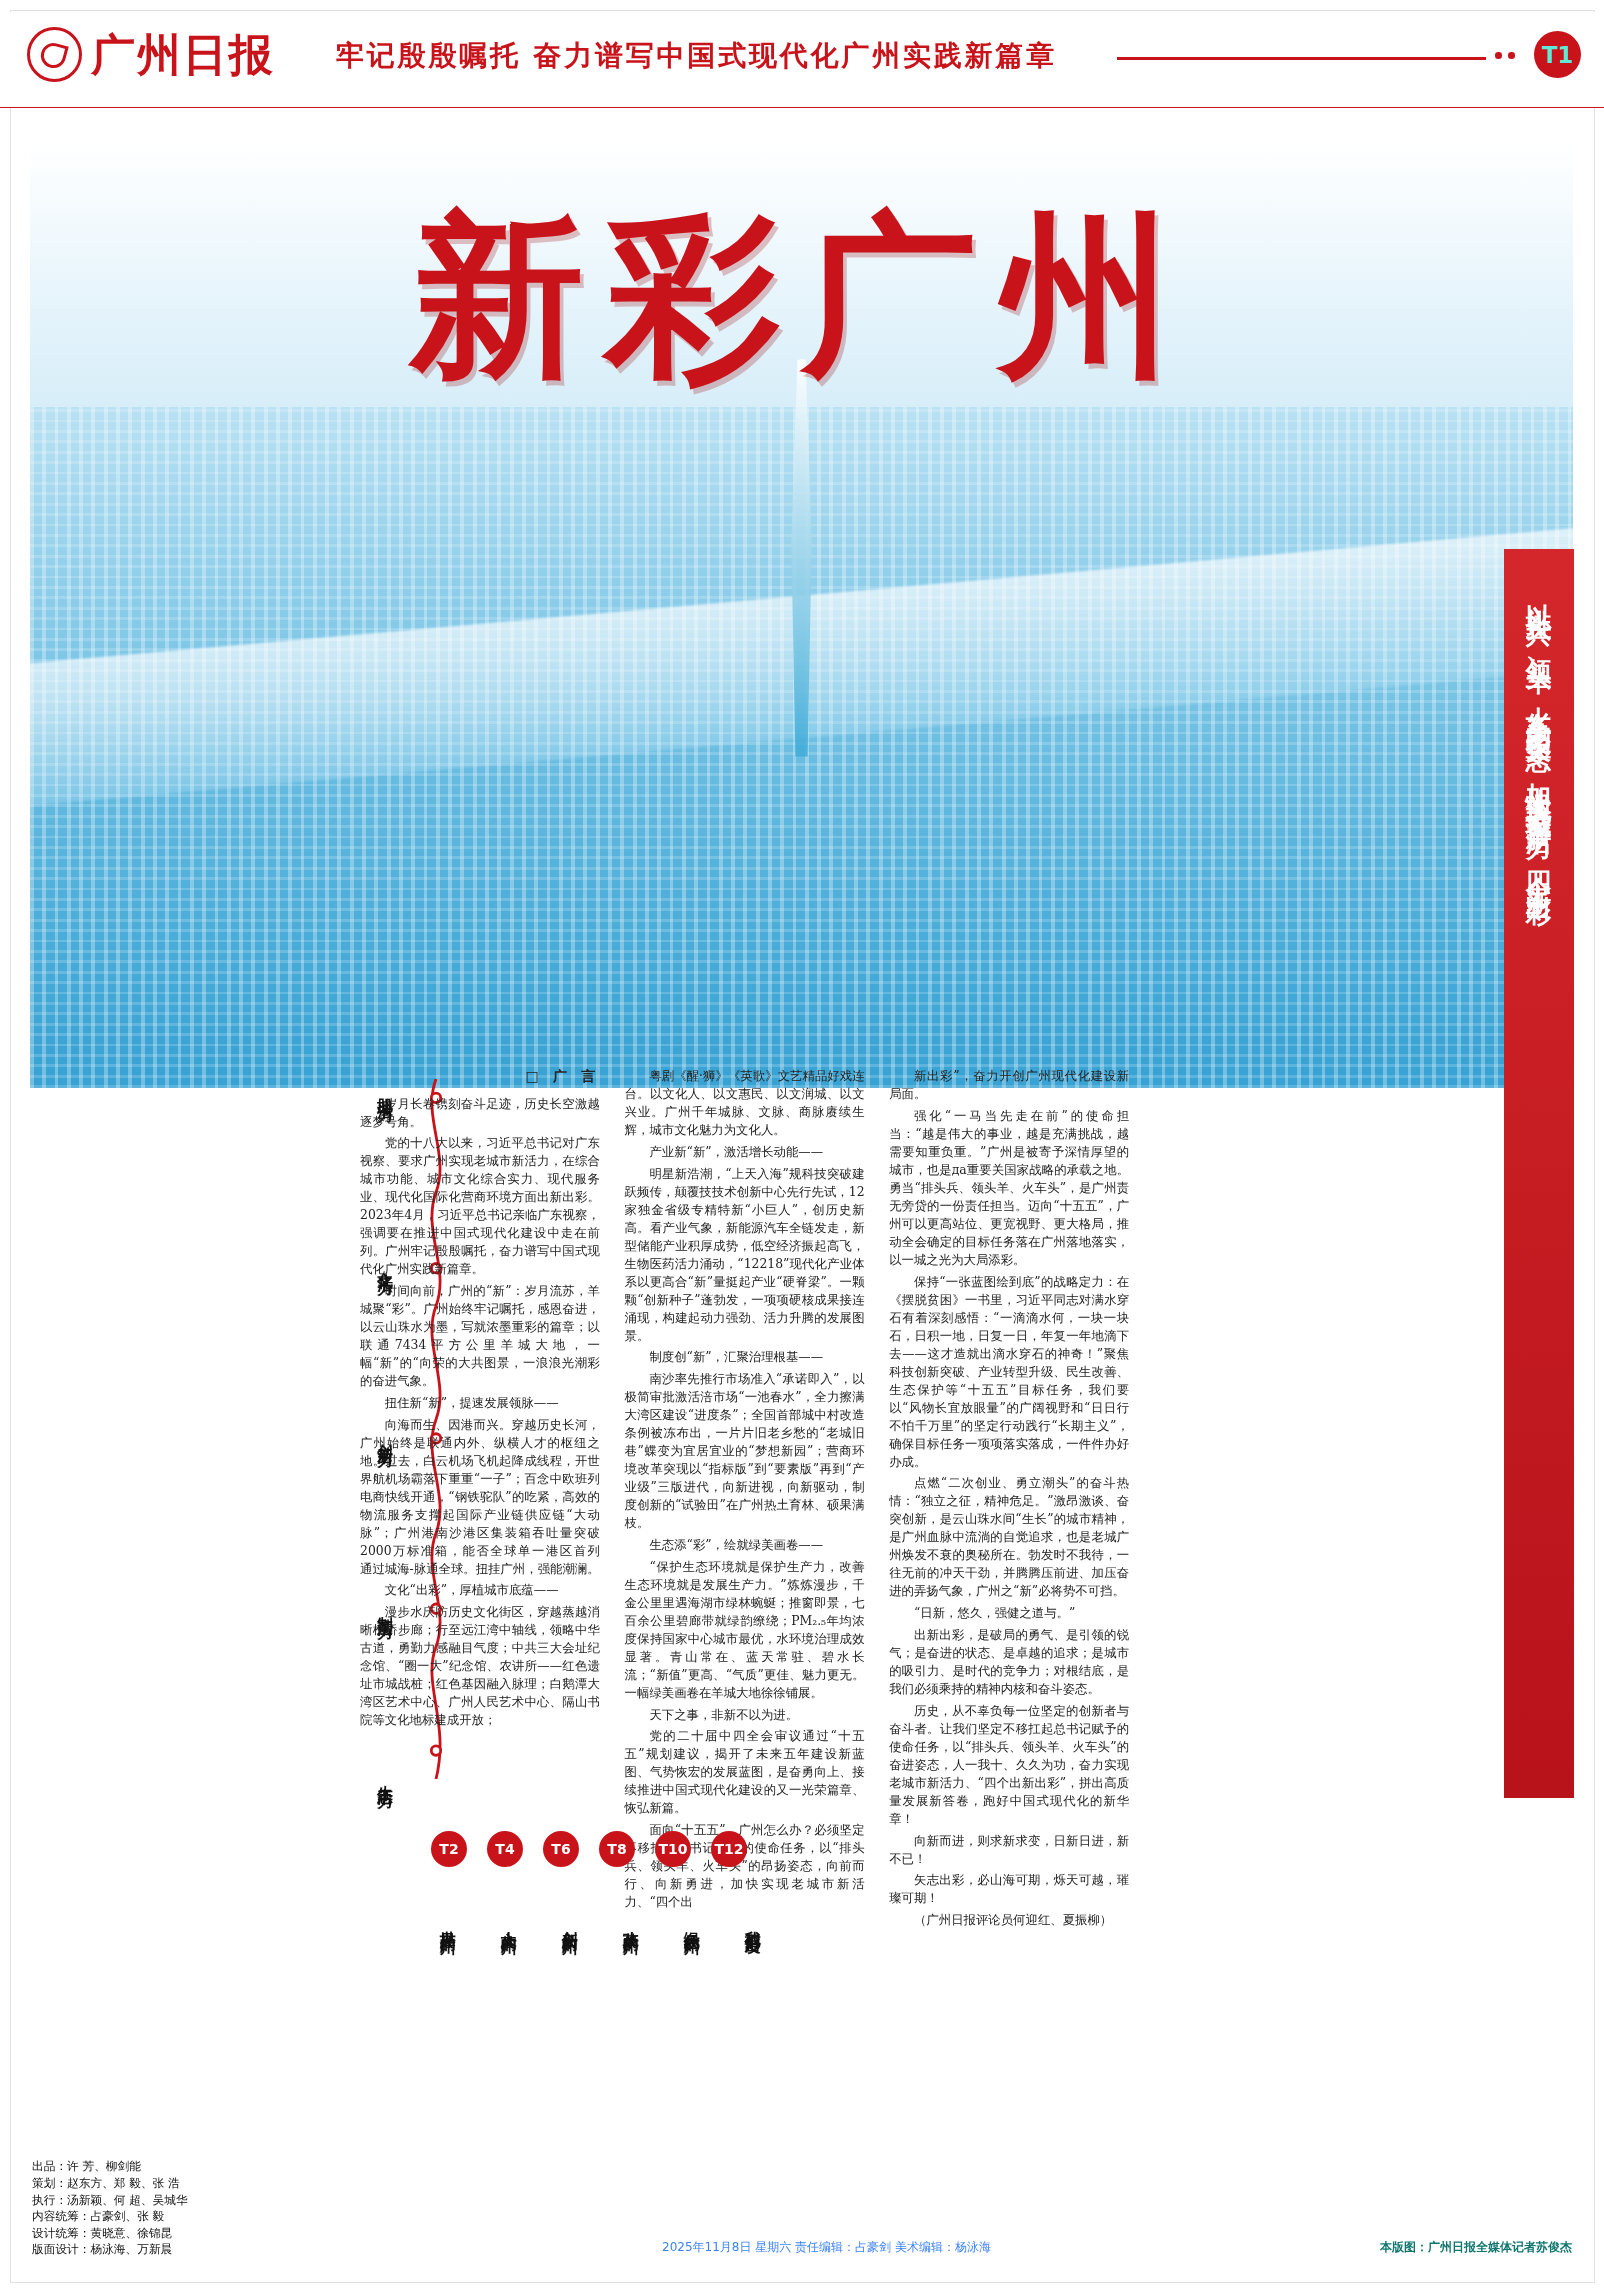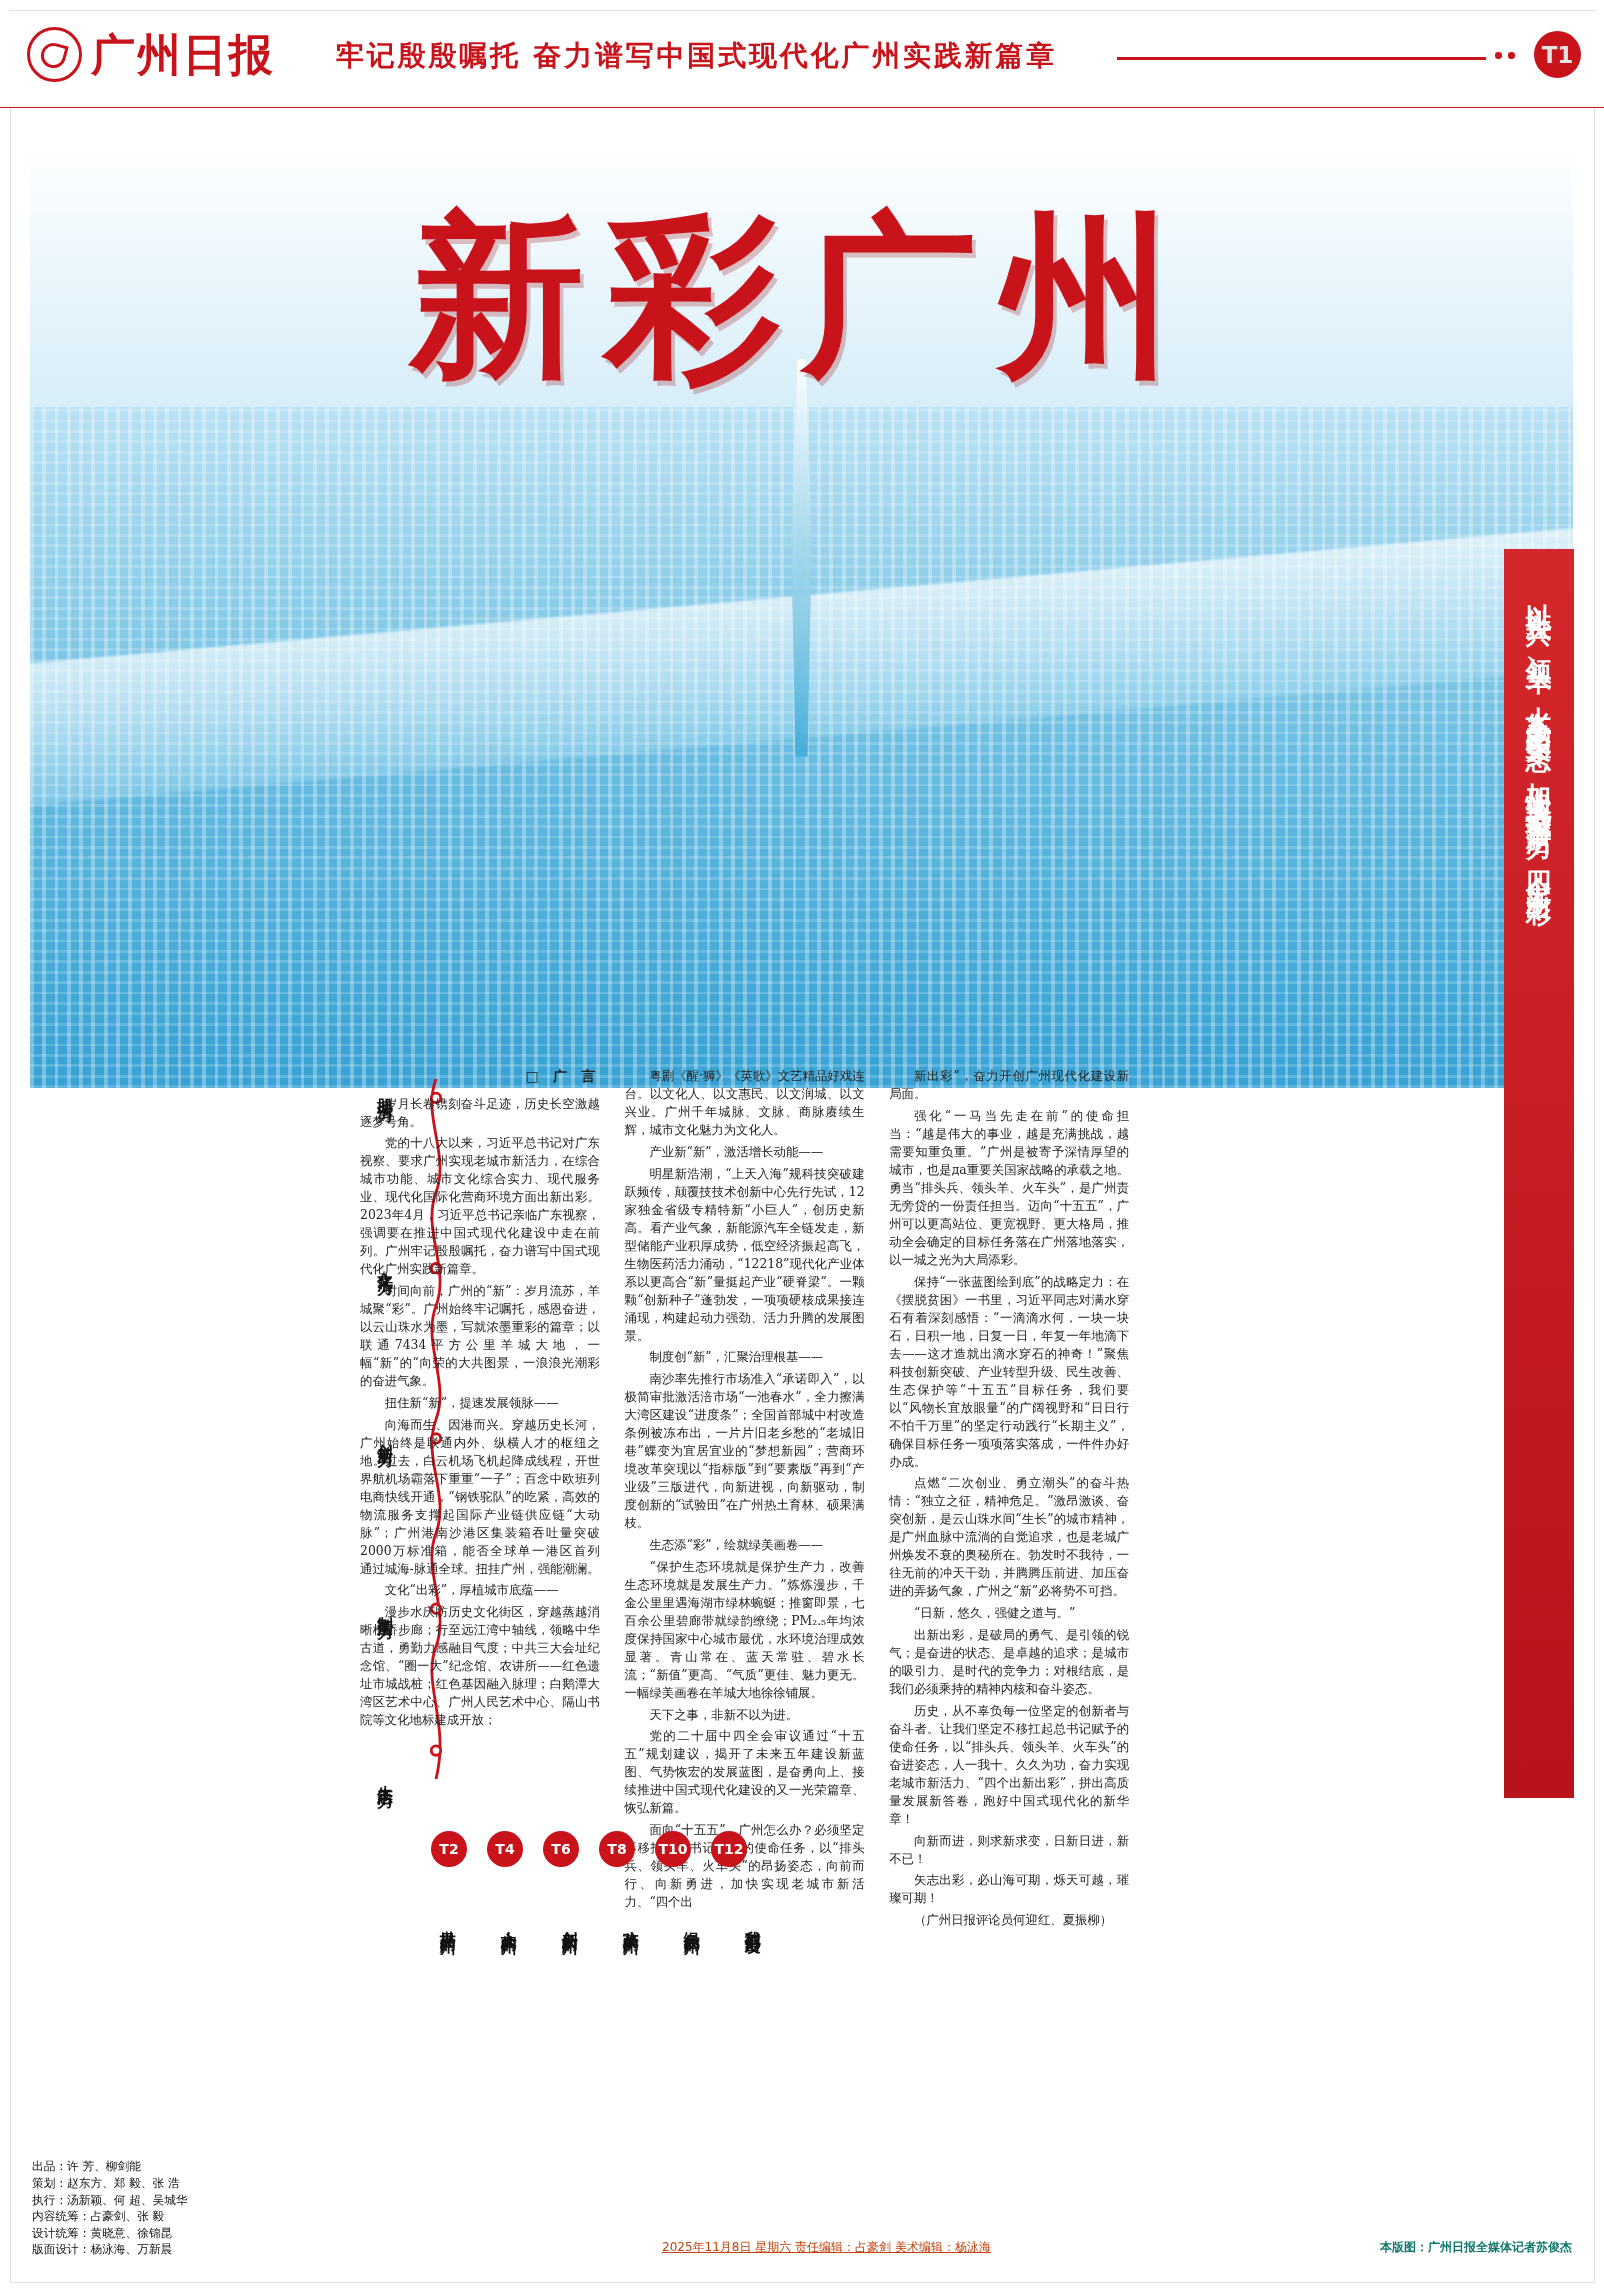--- a/index.html
+++ b/index.html
@@ -84,21 +84,21 @@
     width: 6.6px; height: 6.6px;
     background: #c9131a;
     border-radius: 50%;
   }
   .page-badge {
     position: absolute;
     right: 23px; top: 19px;
     width: 47px; height: 47px;
     background: #c9131a;
     border-radius: 50%;
-    color: #e5e5e5;
+    color: #5eead4;
     font-family: "DejaVu Sans", sans-serif;
     font-size: 23px;
     font-weight: bold;
     display: flex;
     align-items: center;
     justify-content: center;
   }
 
   
   .hero {
@@ -289,22 +289,21 @@
     font-size: 11.7px;
     line-height: 16.6px;
     color: #111;
   }
   .footer-center {
     position: absolute;
     left: 662px;
     bottom: 36px;
     font-family: "DejaVu Sans", sans-serif;
     font-size: 12px;
-    color: #c2410c;
-    text-decoration: underline;
+    color: #3b82f6;
   }
   .footer-right {
     position: absolute;
     right: 32px;
     bottom: 36px;
     font-family: "DejaVu Sans", sans-serif;
     font-size: 12px;
     font-weight: bold;
     color: #0f766e;
   }

